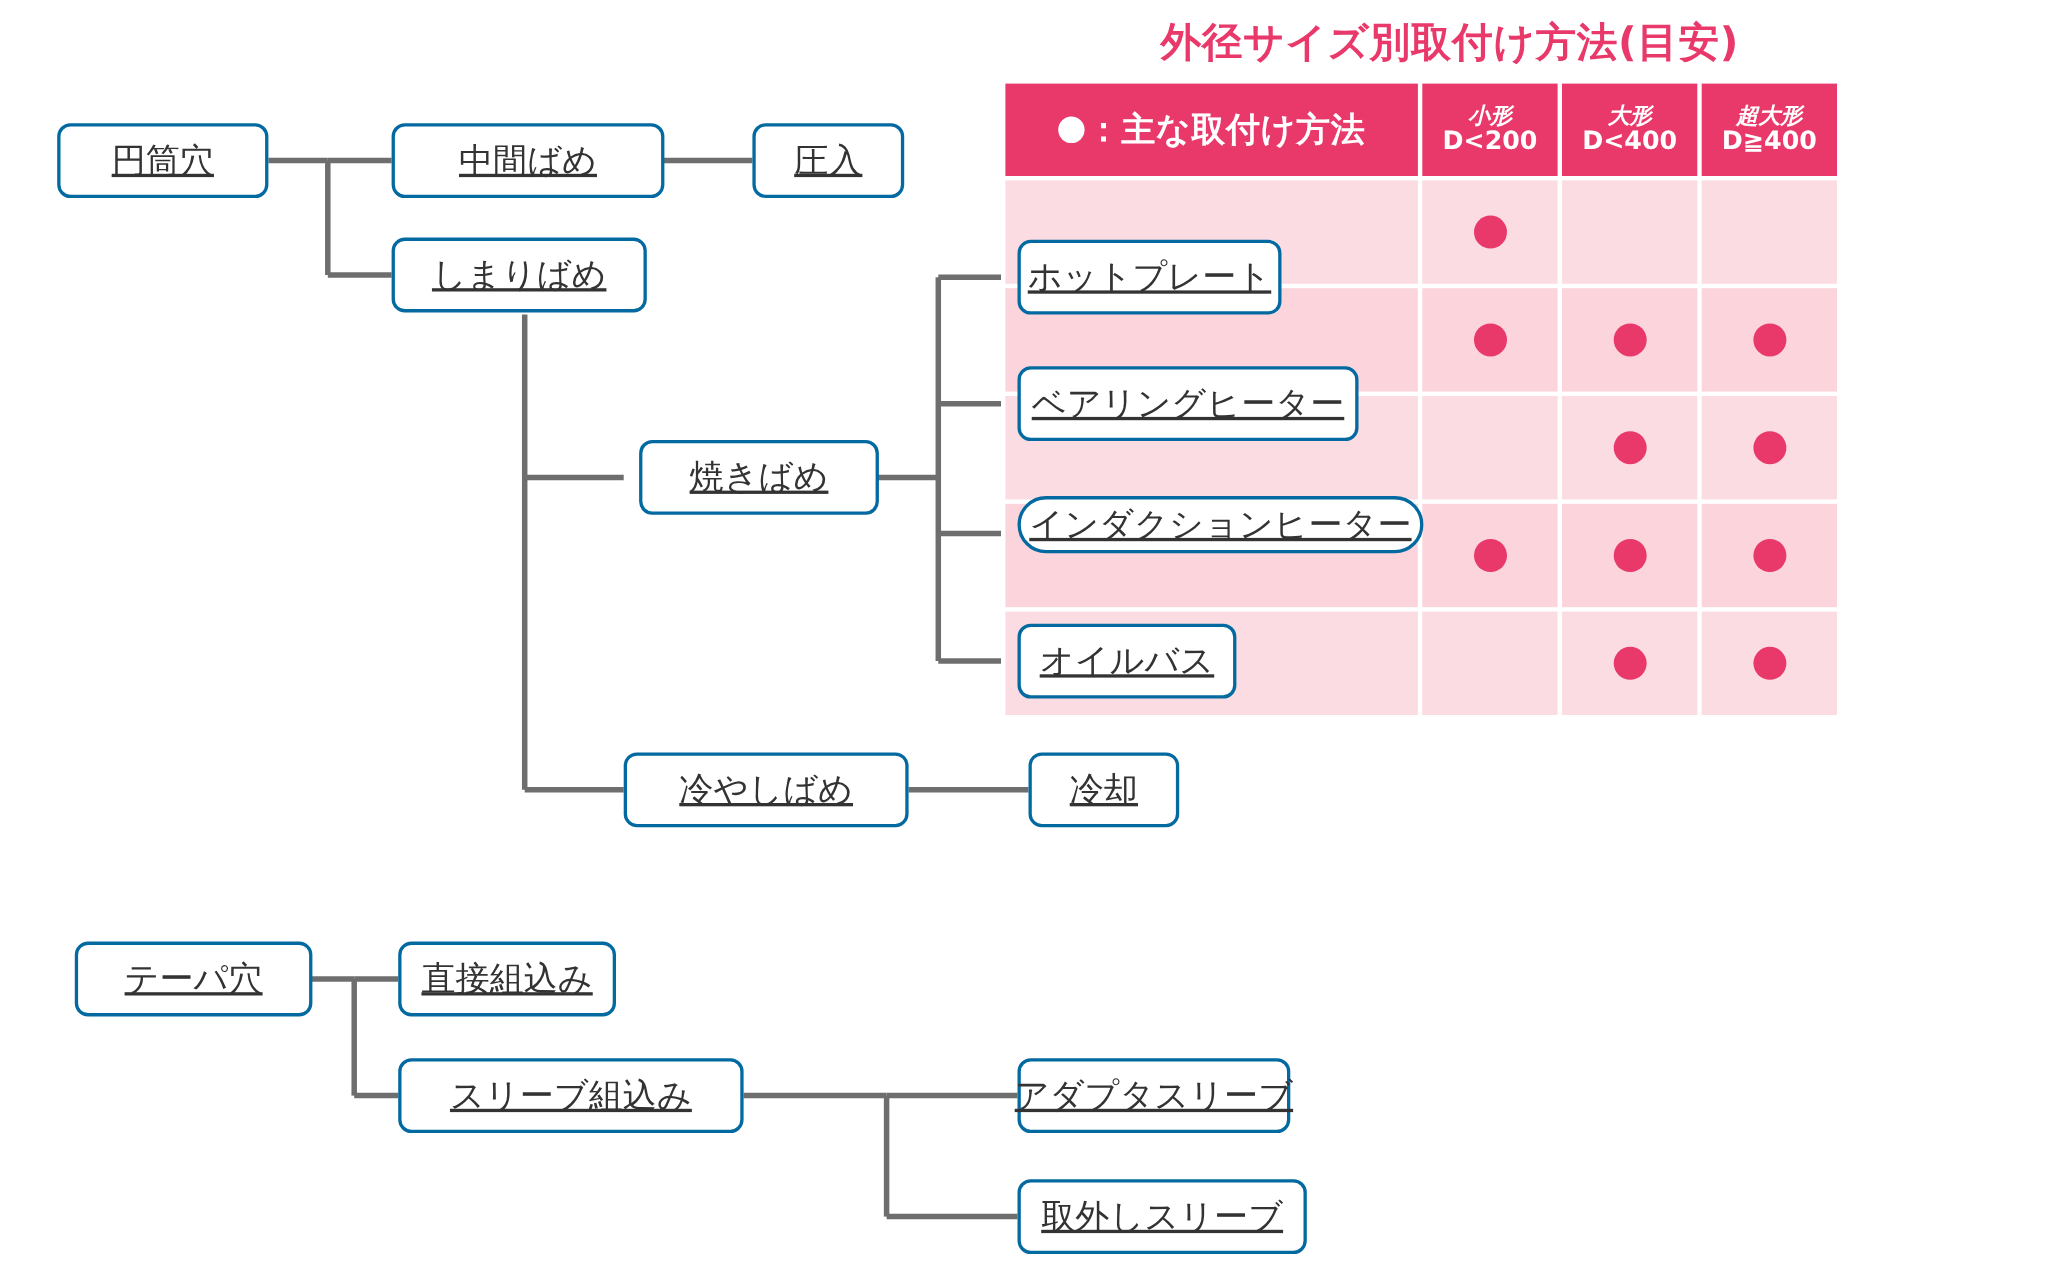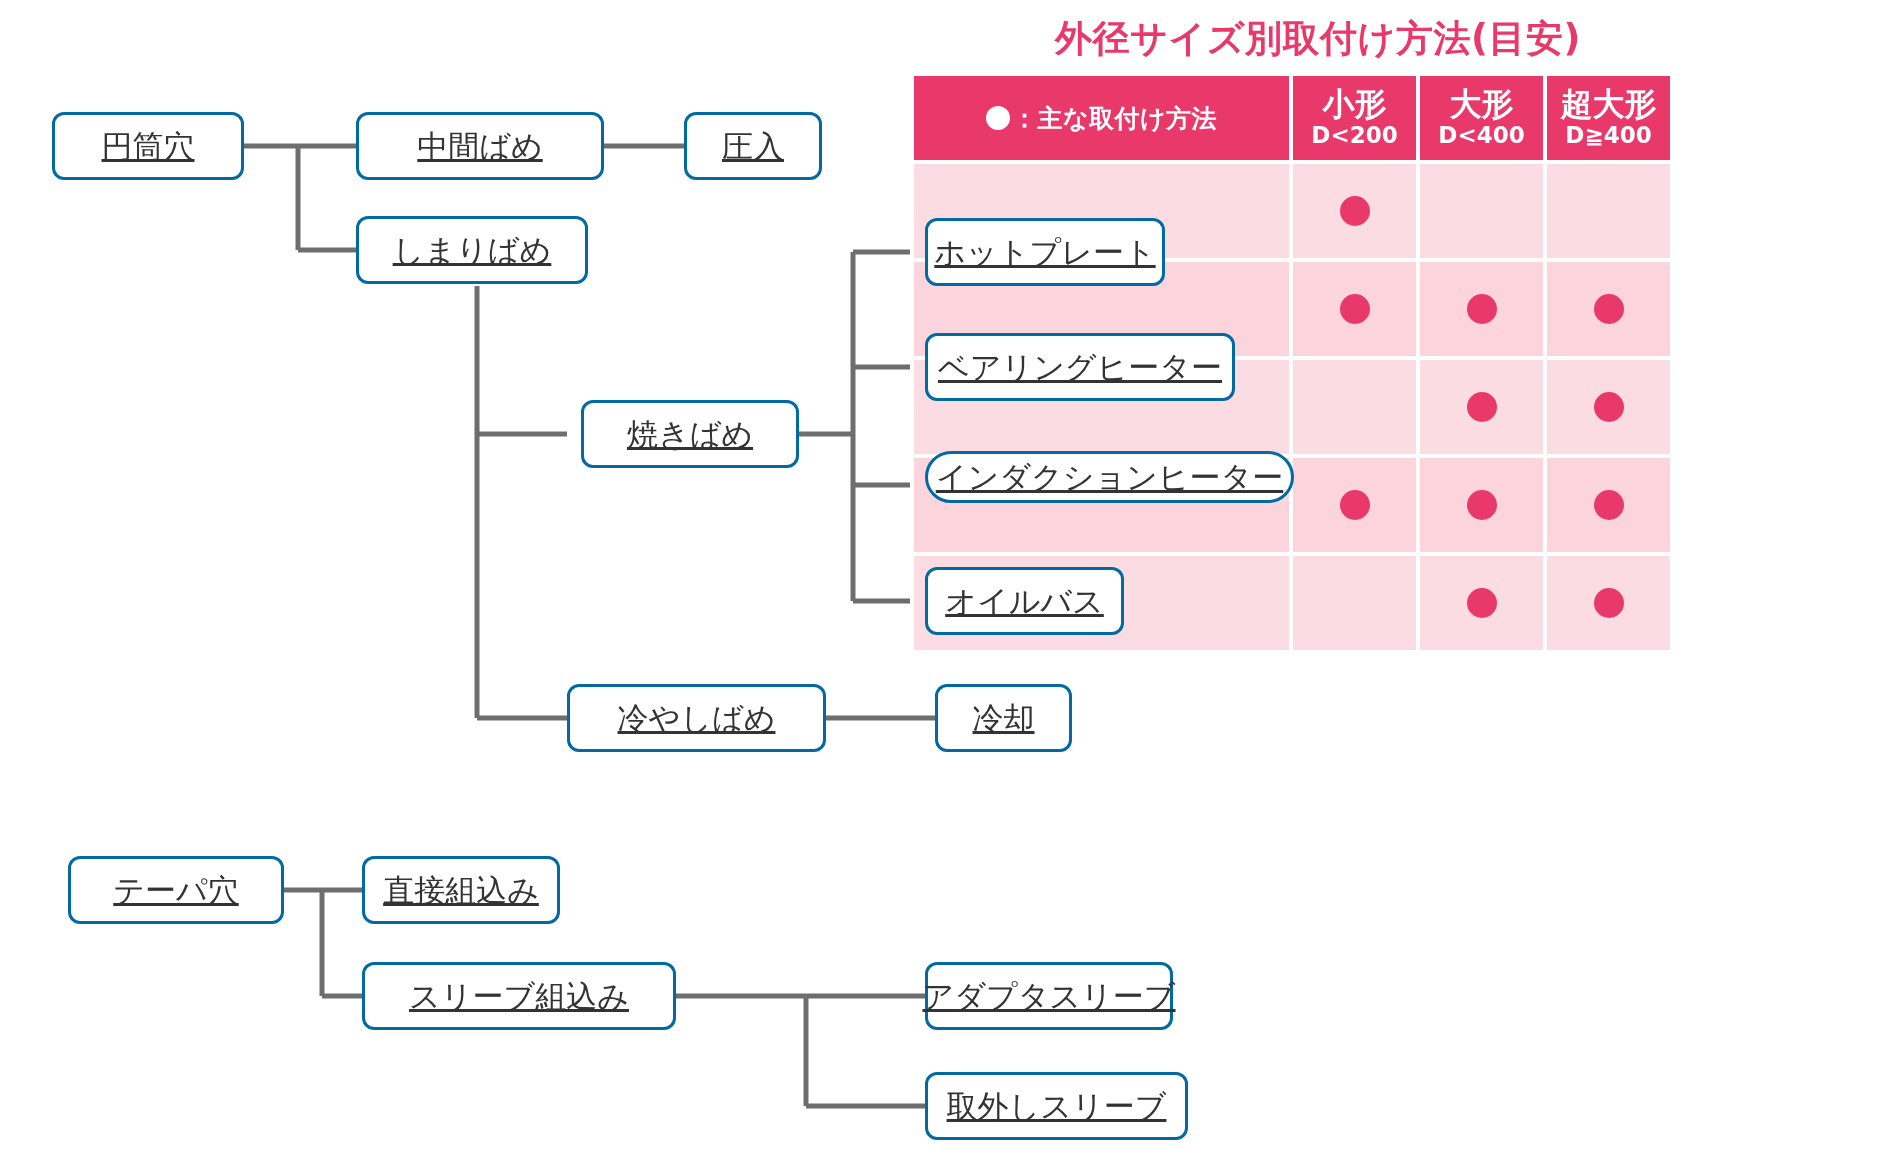--- a/index.html
+++ b/index.html
@@ -36,36 +36,36 @@
     table-layout:fixed;
   }
   .tbl th, .tbl td{
     padding:0;
     margin:0;
   }
   .th-main{
     background:#e8396a;
     color:#ffffff;
     font-weight:bold;
-    font-size:25px;
+    font-size:31px;
     text-align:center;
     height:84px;
     width:375px;
     letter-spacing:0.5px;
   }
   .th-size{
     background:#e8396a;
     color:#ffffff;
     font-weight:bold;
     text-align:center;
     height:84px;
     width:123px;
     line-height:1.12;
   }
-  .th-size .t1{ display:block; font-size:32px; }
+  .th-size .t1{ display:block; font-size:20px;font-style:italic; }
   .th-size .t2{ display:block; font-size:23px; }
   .cell-label{
     background:#fbdce2;
     width:375px;
     height:94px;
   }
   .cell-mark{
     background:#fbdce2;
     width:123px;
     height:94px;

